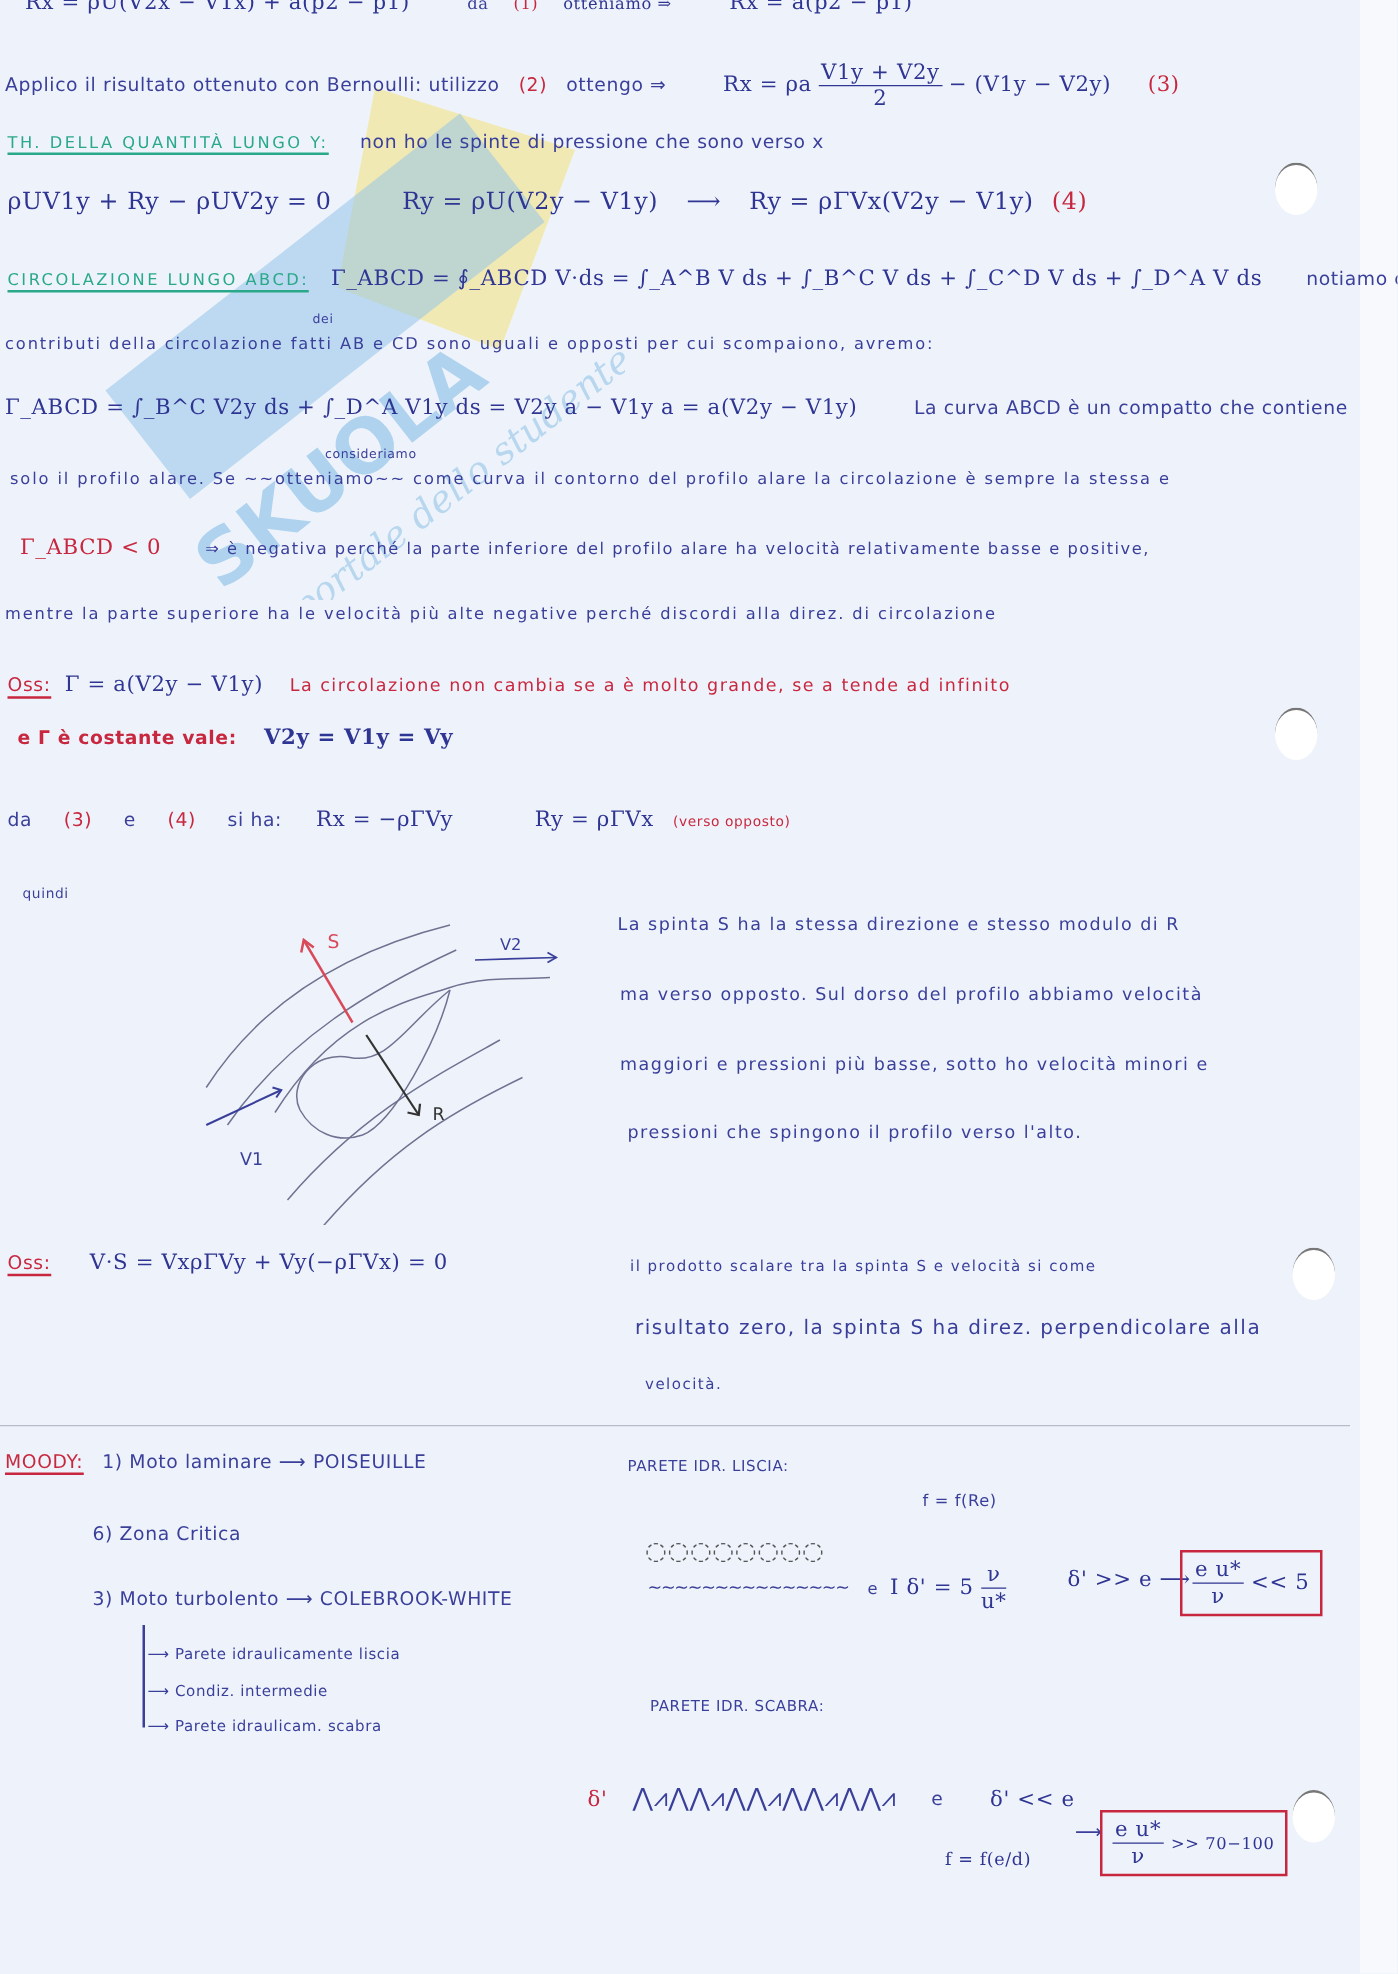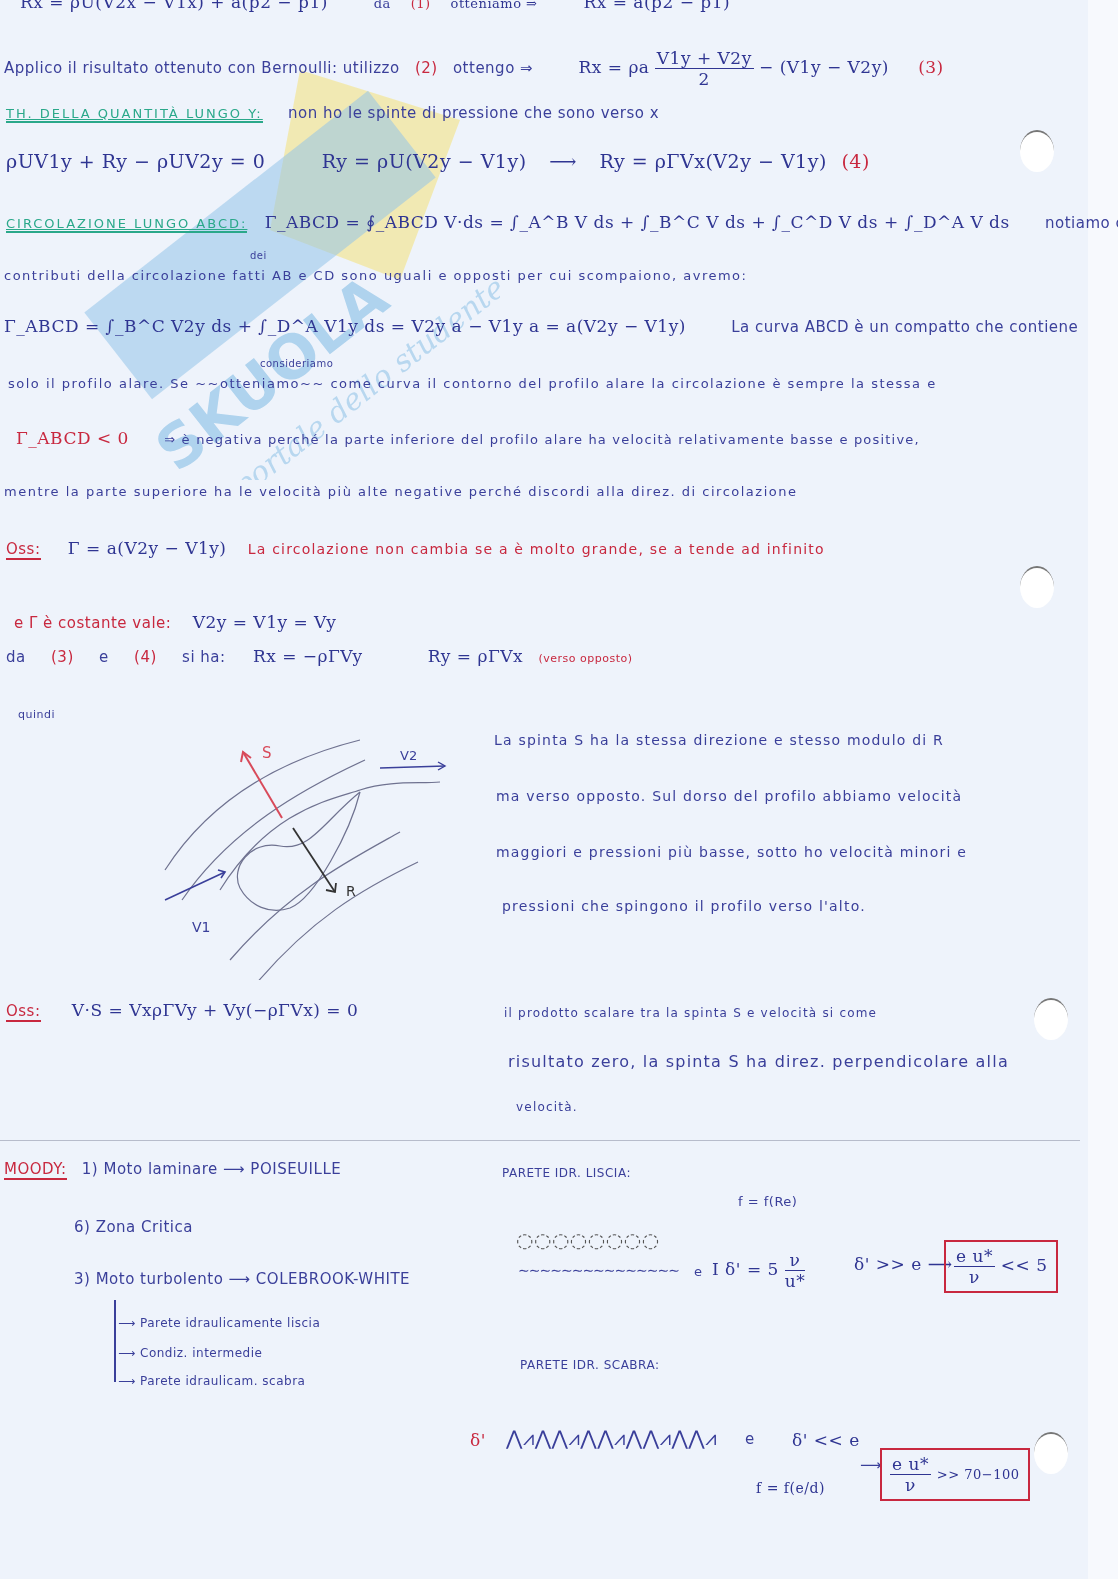--- a/index.html
+++ b/index.html
@@ -6,21 +6,21 @@
   body {
     width:1118px; height:1579px; position:relative; overflow:hidden;
     background:#eef3fb;
     font-family:"DejaVu Sans", sans-serif;
     color:#3a3f9a;
   }
   .right-margin { position:absolute; left:1088px; top:0; width:30px; height:1579px; background:#f7f9fd; }
   .line { position:absolute; white-space:nowrap; font-size:15px; letter-spacing:0.5px; }
   .math { font-family:"DejaVu Serif", serif; font-size:17px; color:#2f3592; }
   .red { color:#c8283f; }
-  .green { color:#2aa88a;text-decoration:underline; }
+  .green { color:#2aa88a; }
   .blue { color:#3a3f9a; }
   .u-red { border-bottom:2px solid #c8283f; }
   .u-green { border-bottom:2px solid #2aa88a; }
   .frac { display:inline-block; vertical-align:middle; text-align:center; }
   .frac .num { display:block; border-bottom:1.5px solid #2f3592; padding:0 2px; }
   .frac .den { display:block; }
   .sep { position:absolute; left:0; width:1080px; height:1px; background:#b7bccb; }
   .boxed { display:inline-block; border:2px solid #c8283f; padding:4px 8px; }
   .hole { position:absolute; width:34px; height:40px; border-radius:50%; background:#ffffff; border-top:2px solid #777; }
   .watermark { position:absolute; left:40px; top:60px; width:460px; height:420px; pointer-events:none; opacity:0.55; }
@@ -91,25 +91,25 @@
 
 <div class="line" style="left:16px;top:428px;">
   <span class="red math">Γ_ABCD &lt; 0</span>
   <span style="margin-left:30px;font-size:13px;letter-spacing:1.2px">⇒ è negativa perché la parte inferiore del profilo alare ha velocità relativamente basse e positive,</span>
 </div>
 
 <div class="line" style="left:4px;top:484px;font-size:13px;letter-spacing:1.5px">mentre la parte superiore ha le velocità più alte negative perché discordi alla direz. di circolazione</div>
 
 <div class="line" style="left:6px;top:538px;">
   <span class="red u-red">Oss:</span>
-  <span class="math" style="margin-left:22px">Γ = a(V2y − V1y)</span>
+  <span class="math" style="margin-left:6px">Γ = a(V2y − V1y)</span>
   <span class="red" style="margin-left:16px;font-size:14px;letter-spacing:1.2px">La circolazione non cambia se a è molto grande, se a tende ad infinito</span>
 </div>
 
-<div class="line" style="left:14px;top:612px;">
+<div class="line" style="left:14px;top:580px;font-weight:bold;">
   <span class="red">e Γ è costante vale:</span>
   <span class="math" style="margin-left:16px">V2y = V1y = Vy</span>
 </div>
 
 <div class="line" style="left:6px;top:646px;">
   <span>da</span>
   <span class="red" style="margin-left:20px">(3)</span>
   <span style="margin-left:20px">e</span>
   <span class="red" style="margin-left:20px">(4)</span>
   <span style="margin-left:20px">si ha:</span>

